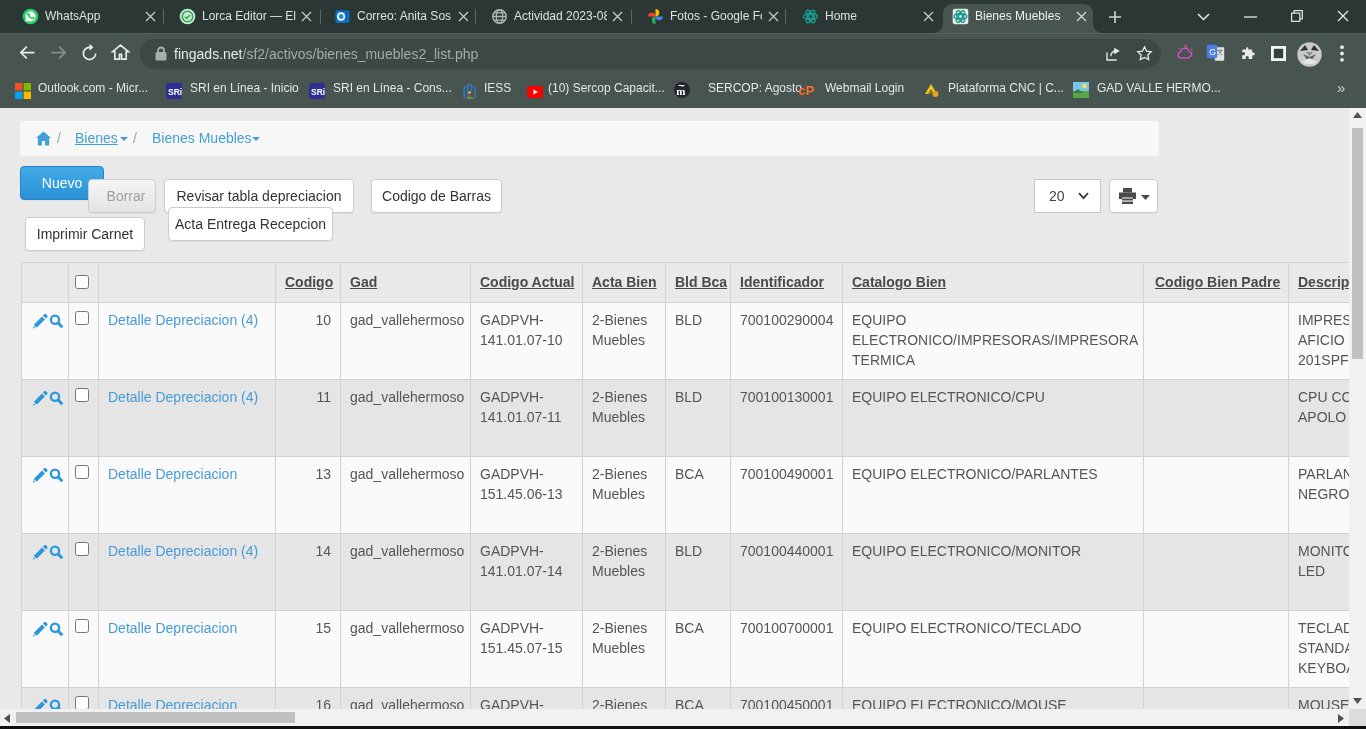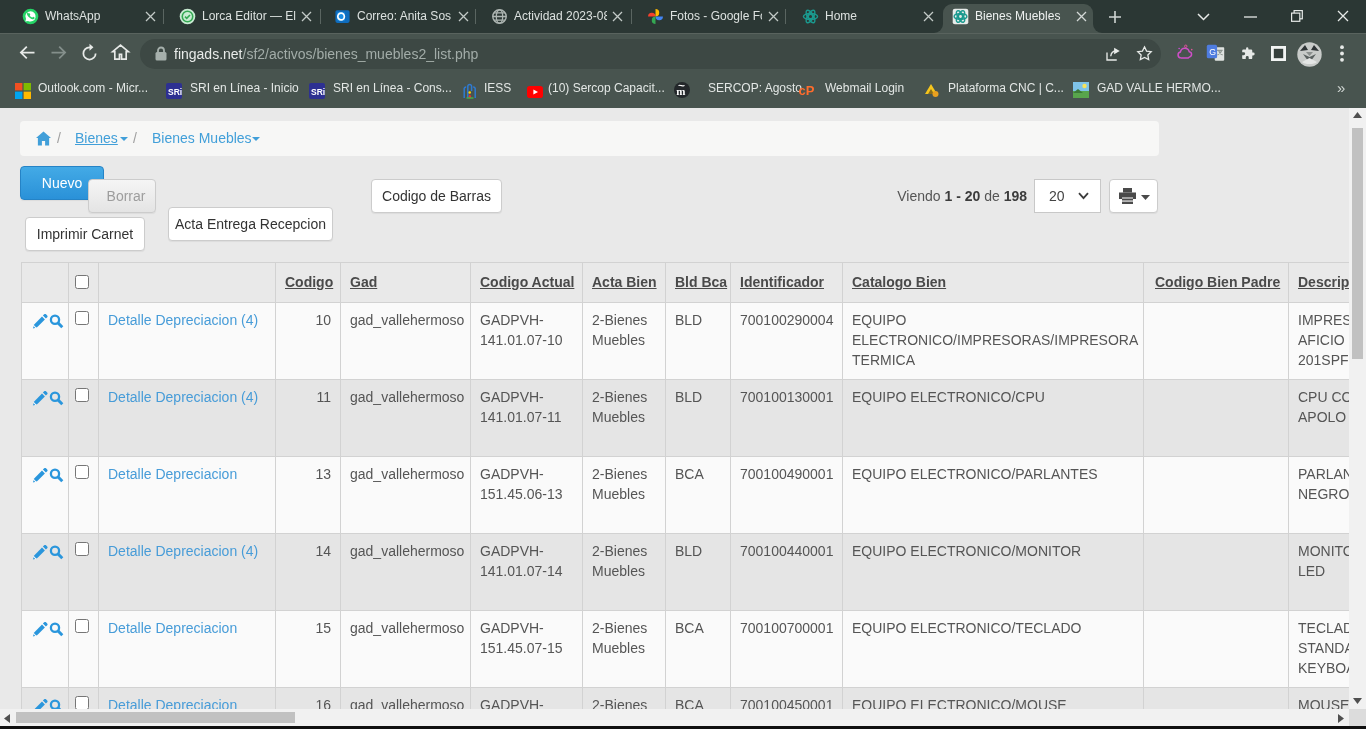--- a/index.html
+++ b/index.html
@@ -289,26 +289,26 @@
       <span class="sep abs" style="left:37px; top:0;">/</span>
       <a href="#" class="abs" style="left:55px; top:0;text-decoration:underline;">Bienes</a>
         <span class="caret abs" style="left:100px; top:16px;"></span>
       <span class="sep abs" style="left:113px; top:0;">/</span>
       <a href="#" class="abs" style="left:132px; top:0;">Bienes Muebles</a>
         <span class="caret abs" style="left:232px; top:16px;"></span>
     </div>
 
     <div class="btn btn-blue" style="left:20px; top:58px; width:84px;">Nuevo</div>
     <div class="btn btn-dis" style="left:88px; top:71px; width:68px;">Borrar</div>
+    <div class="btn" style="left:164px; top:71px; width:190px;">Revisar tabla depreciacion</div>
     <div class="btn" style="left:371px; top:71px; width:131px;">Codigo de Barras</div>
 
     <div class="btn" style="left:25px; top:109px; width:120px;">Imprimir Carnet</div>
     <div class="btn" style="left:168px; top:99px; width:165px;">Acta Entrega Recepcion</div>
 
-    <div class="vtxt" style="left:850px; top:71px; width:177px; height:34px; line-height:34px; text-align:right; color:#555;">Viendo <b style="color:#3c3c3c;">1 - 20</b> de <b style="color:#3c3c3c;">198</b></div>
     <div class="abs" style="left:1034px; top:71px; width:67px; height:34px; background:#fff; border:1px solid #c8c8c8; border-radius:0;">
       <span style="position:absolute; left:14px; top:0; line-height:32px; font-size:14px; color:#444;">20</span>
       <svg style="position:absolute; right:11px; top:12px; width:11px; height:8px;" viewBox="0 0 11 8">
           <path d="M1 1.2l4.5 5 4.5-5" fill="none" stroke="#3c3c3c" stroke-width="1.8"></path>
         </svg>
     </div>
     <div class="abs" style="left:1109px; top:71px; width:49px; height:34px; background:#fff; border:1px solid #ccc; border-radius:4px; box-shadow:0 1px 1px rgba(0,0,0,0.06);">
       <svg style="position:absolute; left:9px; top:8px; width:17px; height:16px;" viewBox="0 0 17 16">
           <rect x="4" y="0" width="9" height="4.5" fill="#4a4a4a"></rect>
           <path d="M0 4.5h17v6.5h-3v-1.5H3V11H0z" fill="#4a4a4a"></path>

